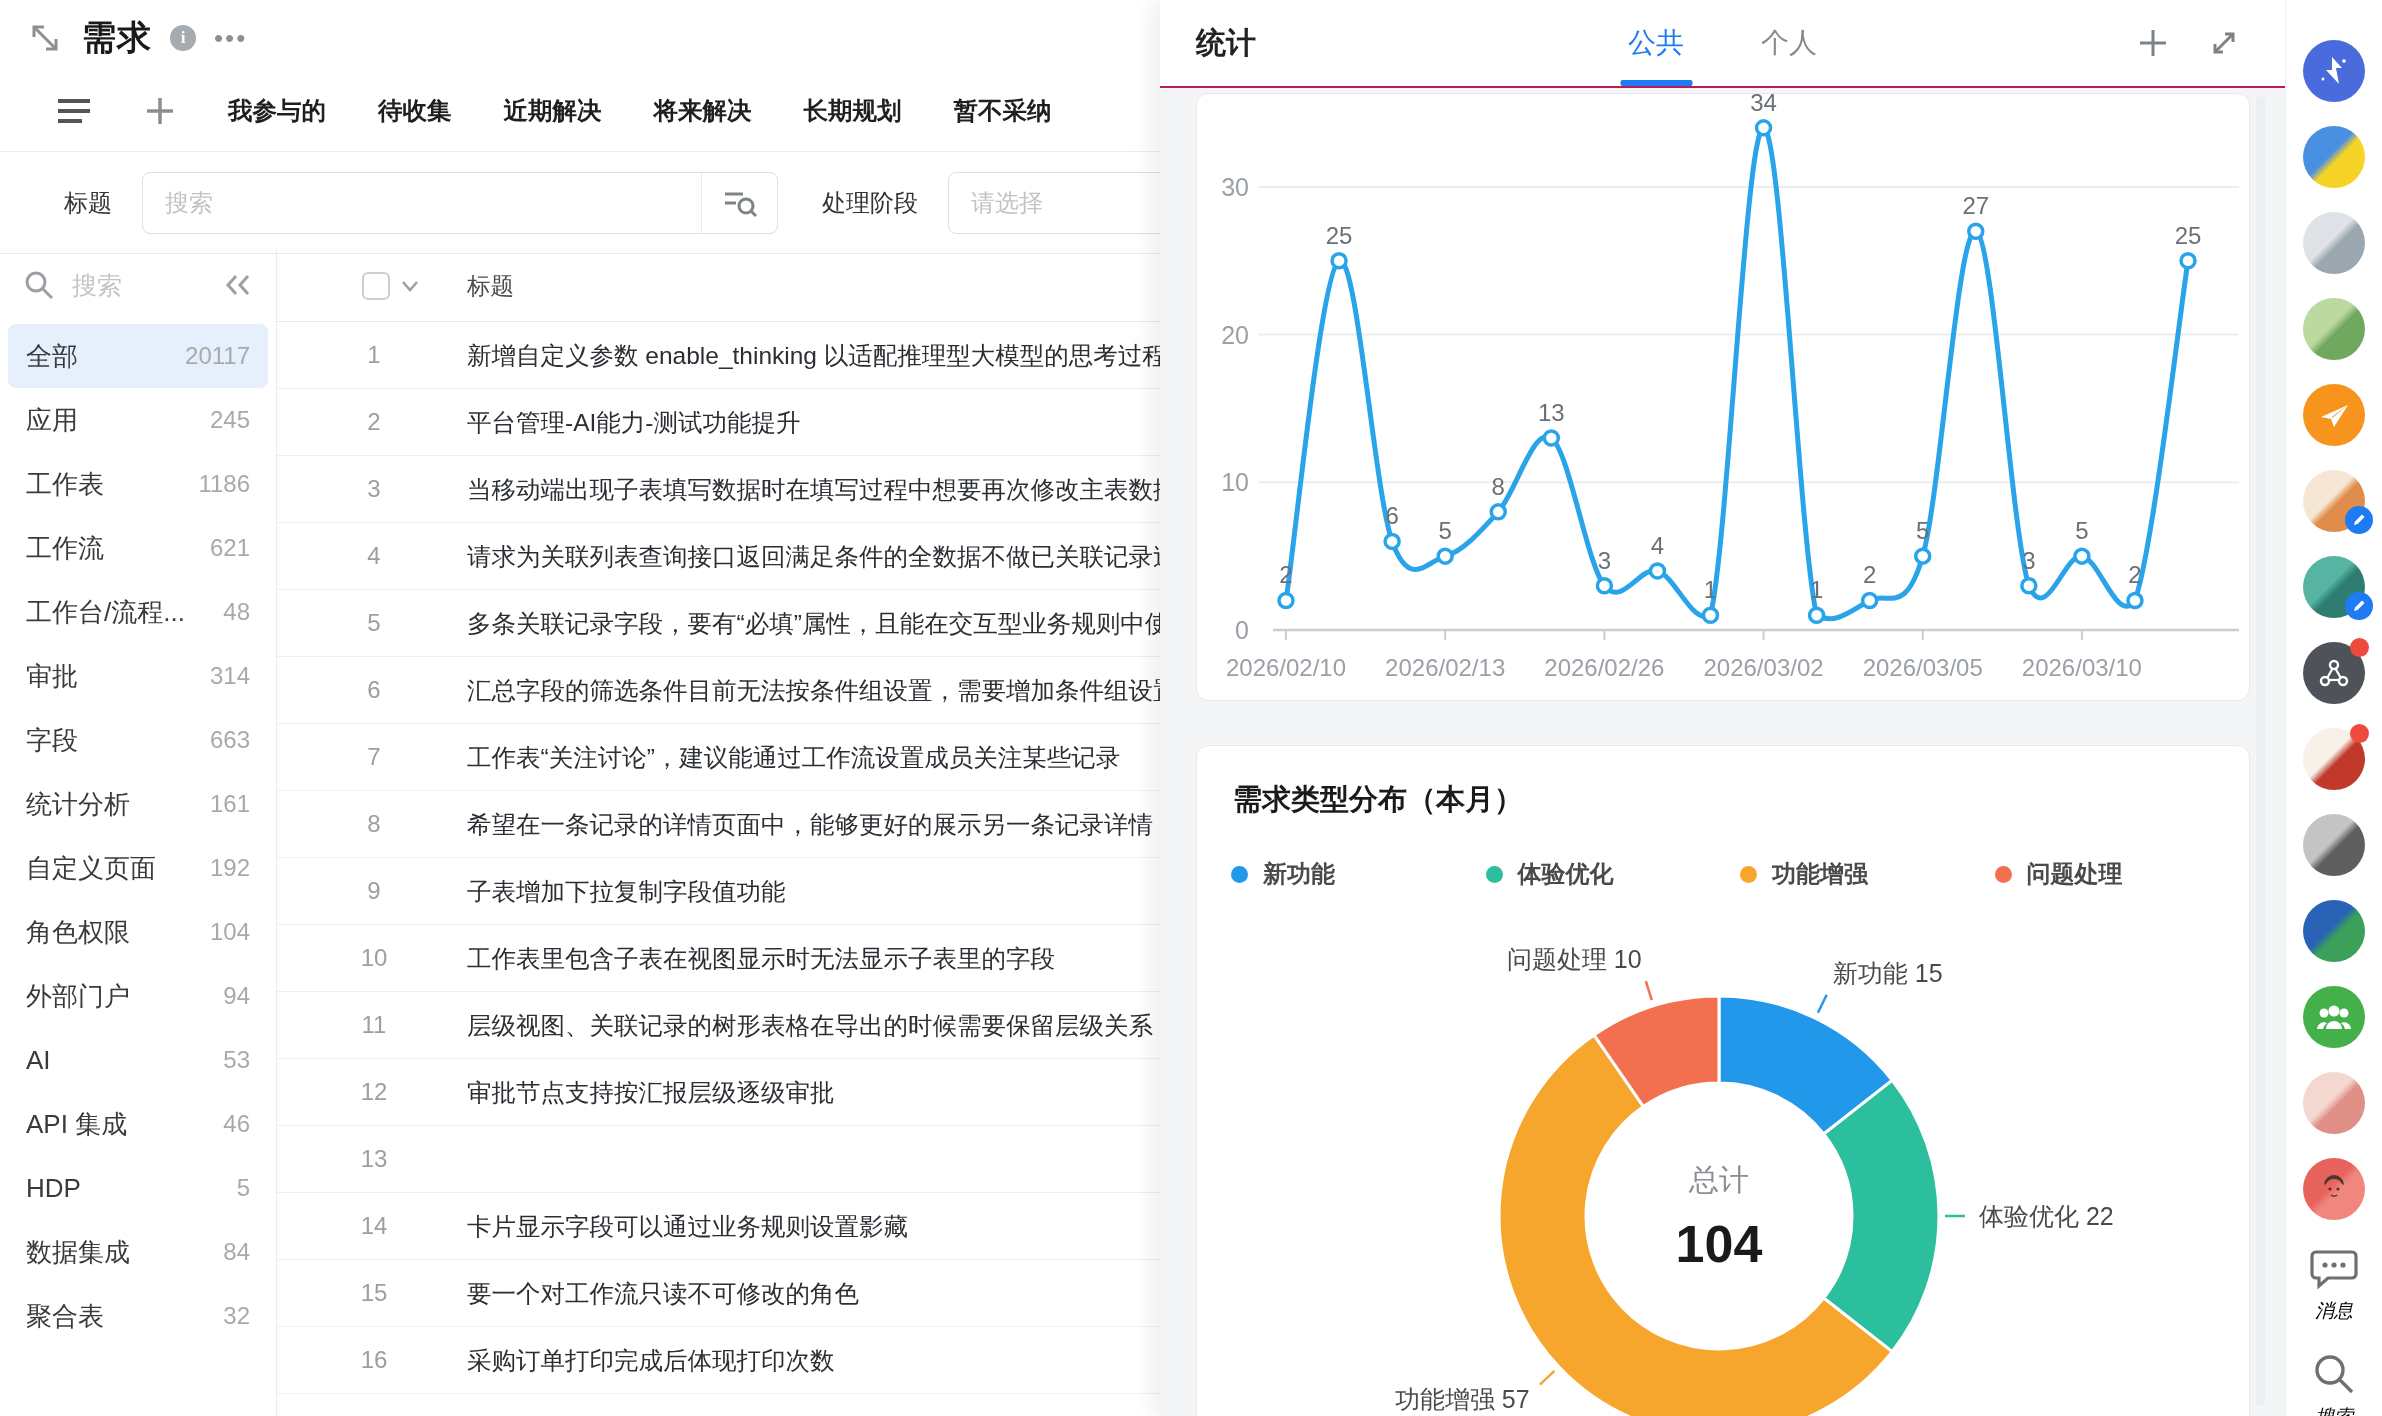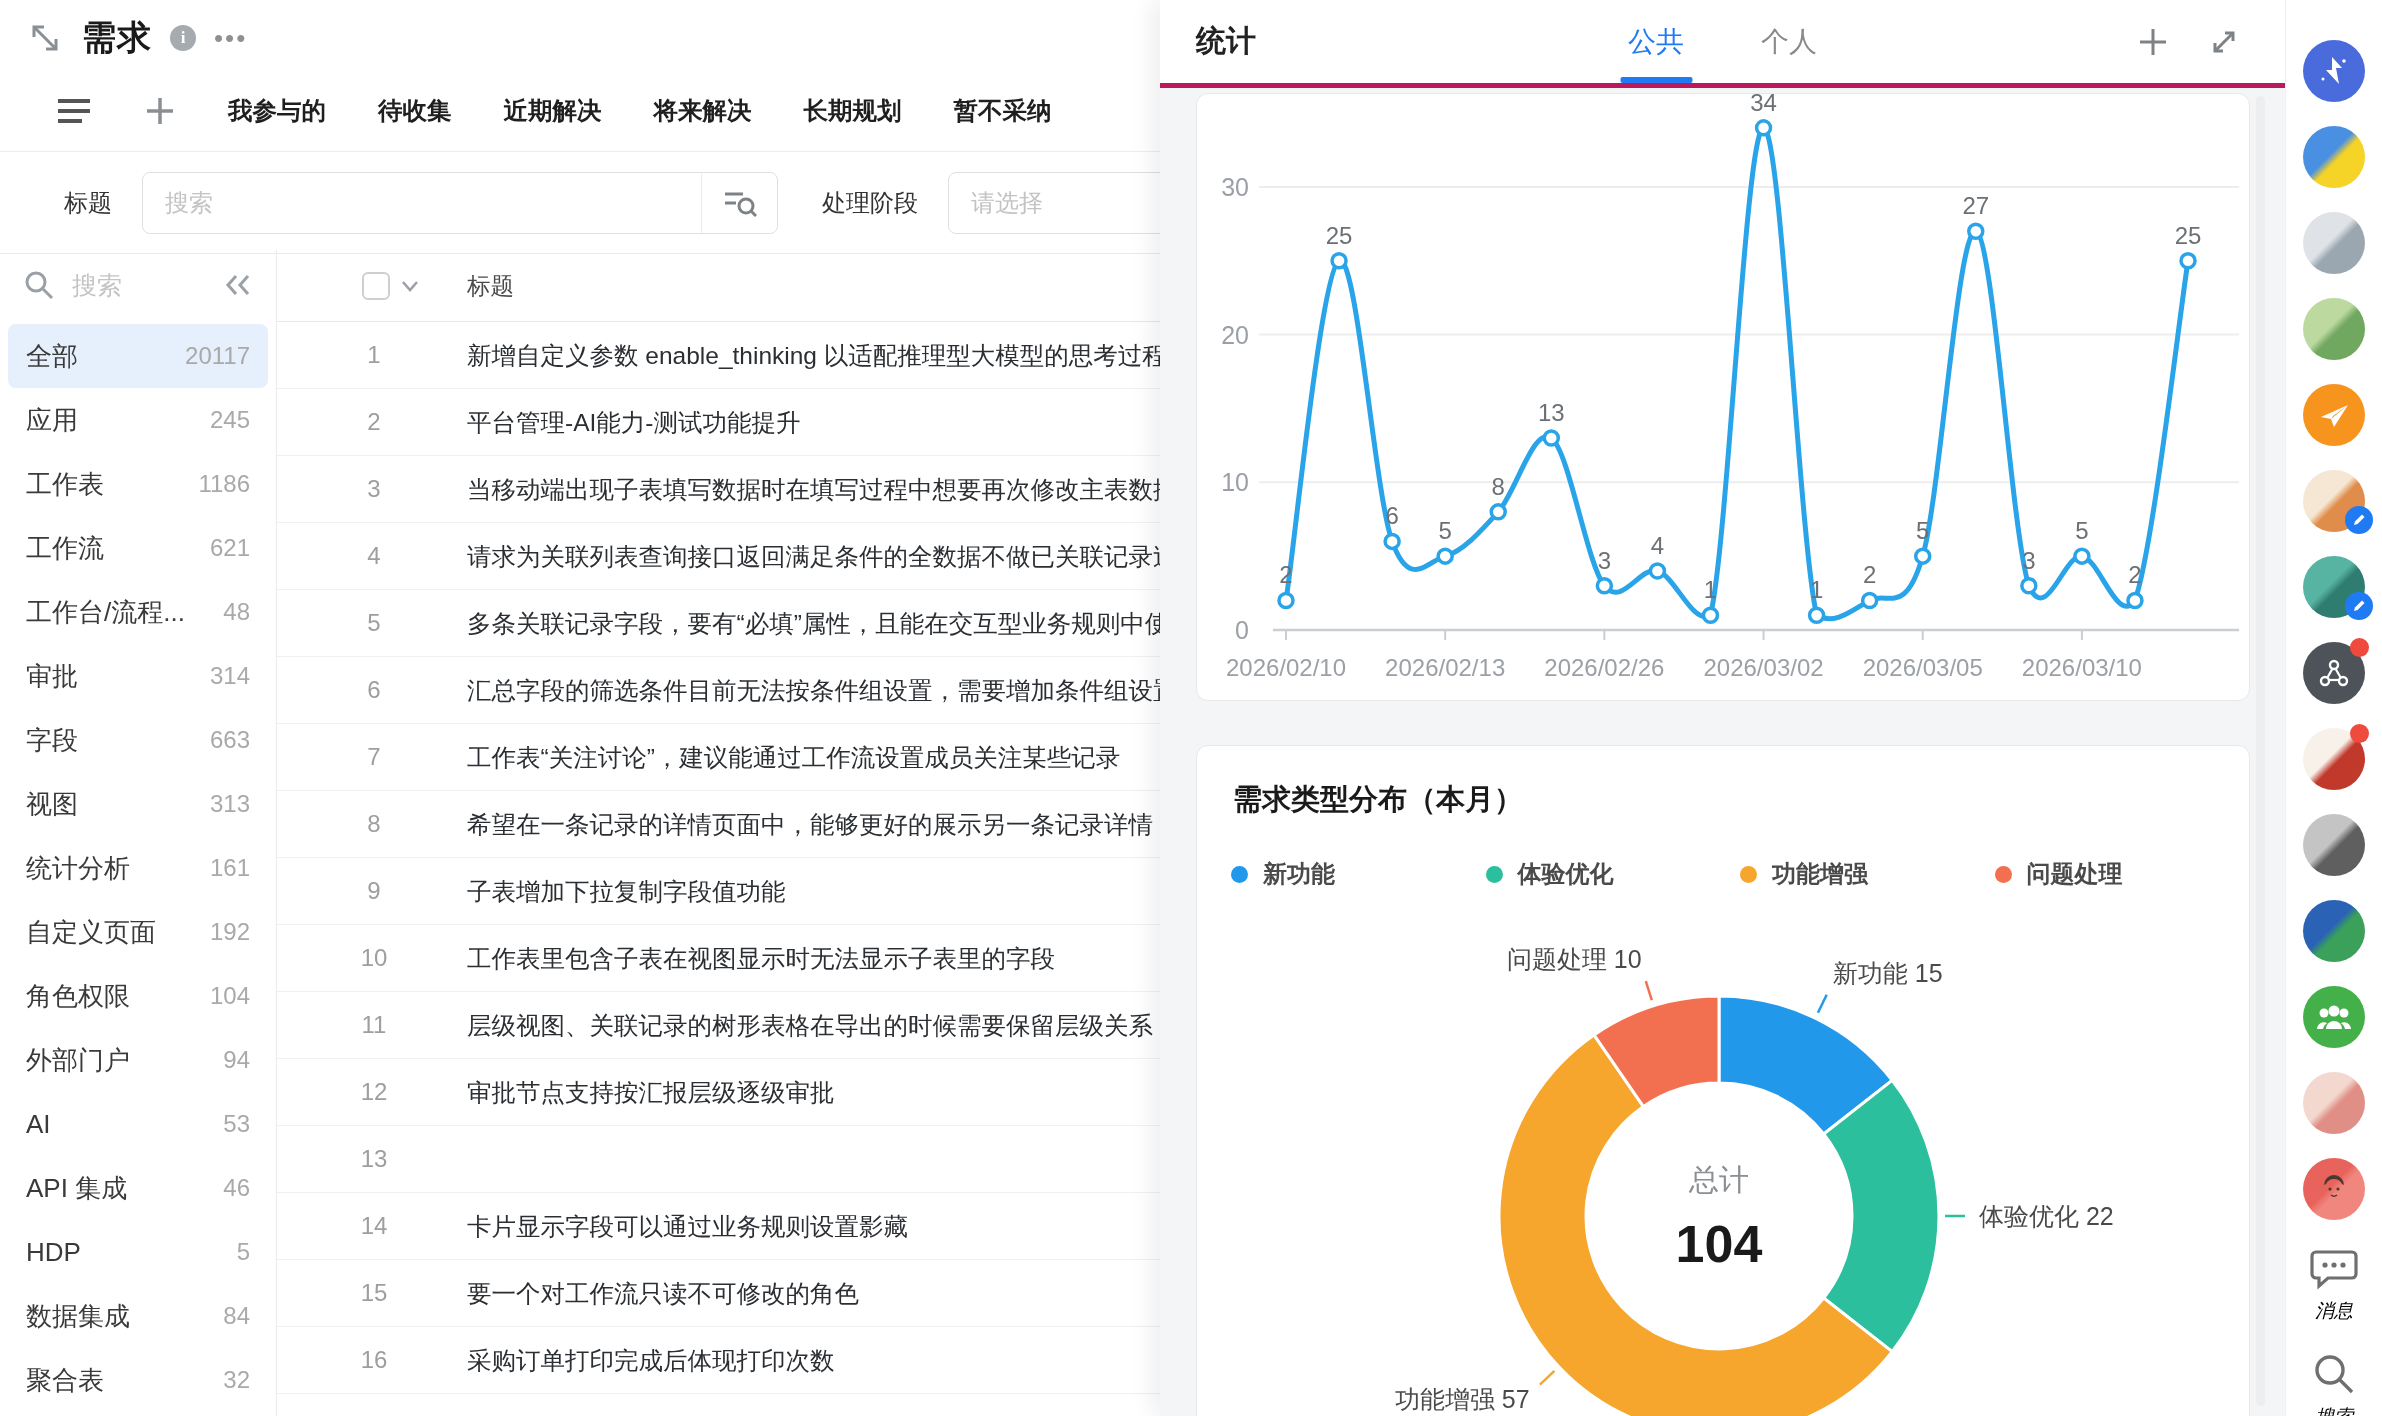--- a/index.html
+++ b/index.html
@@ -50,21 +50,21 @@
   .sel-cell { width:190px; display:flex; align-items:center; padding-left:85px; gap:10px; }
   .checkbox { width:28px; height:28px; border:2px solid #cfcfcf; border-radius:6px; background:#fff; }
   .col-title { font-size:23.5px; color:#4a4a4a; }
   .grid-row { height:67px; display:flex; align-items:center; border-bottom:1px solid #f0f0f0; background:#fff; }
   .grid-row .num { width:190px; text-align:center; font-size:24px; color:#9e9e9e; padding-left:4px; }
   .grid-row .ttl { font-size:24.5px; color:#2b2f33; white-space:nowrap; }
 
   
   .stats-panel { position:absolute; left:1160px; top:0; width:1125px; height:1416px; z-index:5;
     background:#f4f5f6; box-shadow:-8px 0 22px rgba(0,0,0,.07); overflow:hidden; }
-  .stats-header { position:relative; height:88px; background:#fff; border-bottom:5px solid #be185d;
+  .stats-header { position:relative; height:88px; background:#fff; border-bottom:2px solid #be185d;
     display:flex; align-items:center; padding:0 44px 0 36px; }
   .stats-title { font-size:30px; font-weight:bold; color:#222; }
   .stats-tabs { position:absolute; left:50%; transform:translateX(-50%); top:0; height:100%; display:flex; gap:77px; align-items:center; }
   .stats-tab { position:relative; height:100%; display:flex; align-items:center; font-size:28px; color:#8a8a8a; cursor:pointer; }
   .stats-tab.active { color:#1f7bf4; }
   .stats-tab.active::after { content:""; position:absolute; left:-8px; right:-8px; bottom:0; height:6px; background:#1f7bf4; border-radius:2px; }
   .stats-actions { margin-left:auto; display:flex; gap:38px; align-items:center; }
 
   .card { position:absolute; left:36px; width:1054px; background:#fff; border:1px solid #e8e8e8; border-radius:12px; }
   .card-line { top:93px; height:608px; overflow:hidden; }
@@ -196,24 +196,20 @@
             <span class="lbl">工作台/流程...</span>
             <span class="cnt">48</span>
           </div>
           <div class="nav-item">
             <span class="lbl">审批</span>
             <span class="cnt">314</span>
           </div>
           <div class="nav-item">
             <span class="lbl">字段</span>
             <span class="cnt">663</span>
-          </div>
-          <div class="nav-item">
-            <span class="lbl">视图</span>
-            <span class="cnt">313</span>
           </div>
           <div class="nav-item">
             <span class="lbl">统计分析</span>
             <span class="cnt">161</span>
           </div>
           <div class="nav-item">
             <span class="lbl">自定义页面</span>
             <span class="cnt">192</span>
           </div>
           <div class="nav-item">

